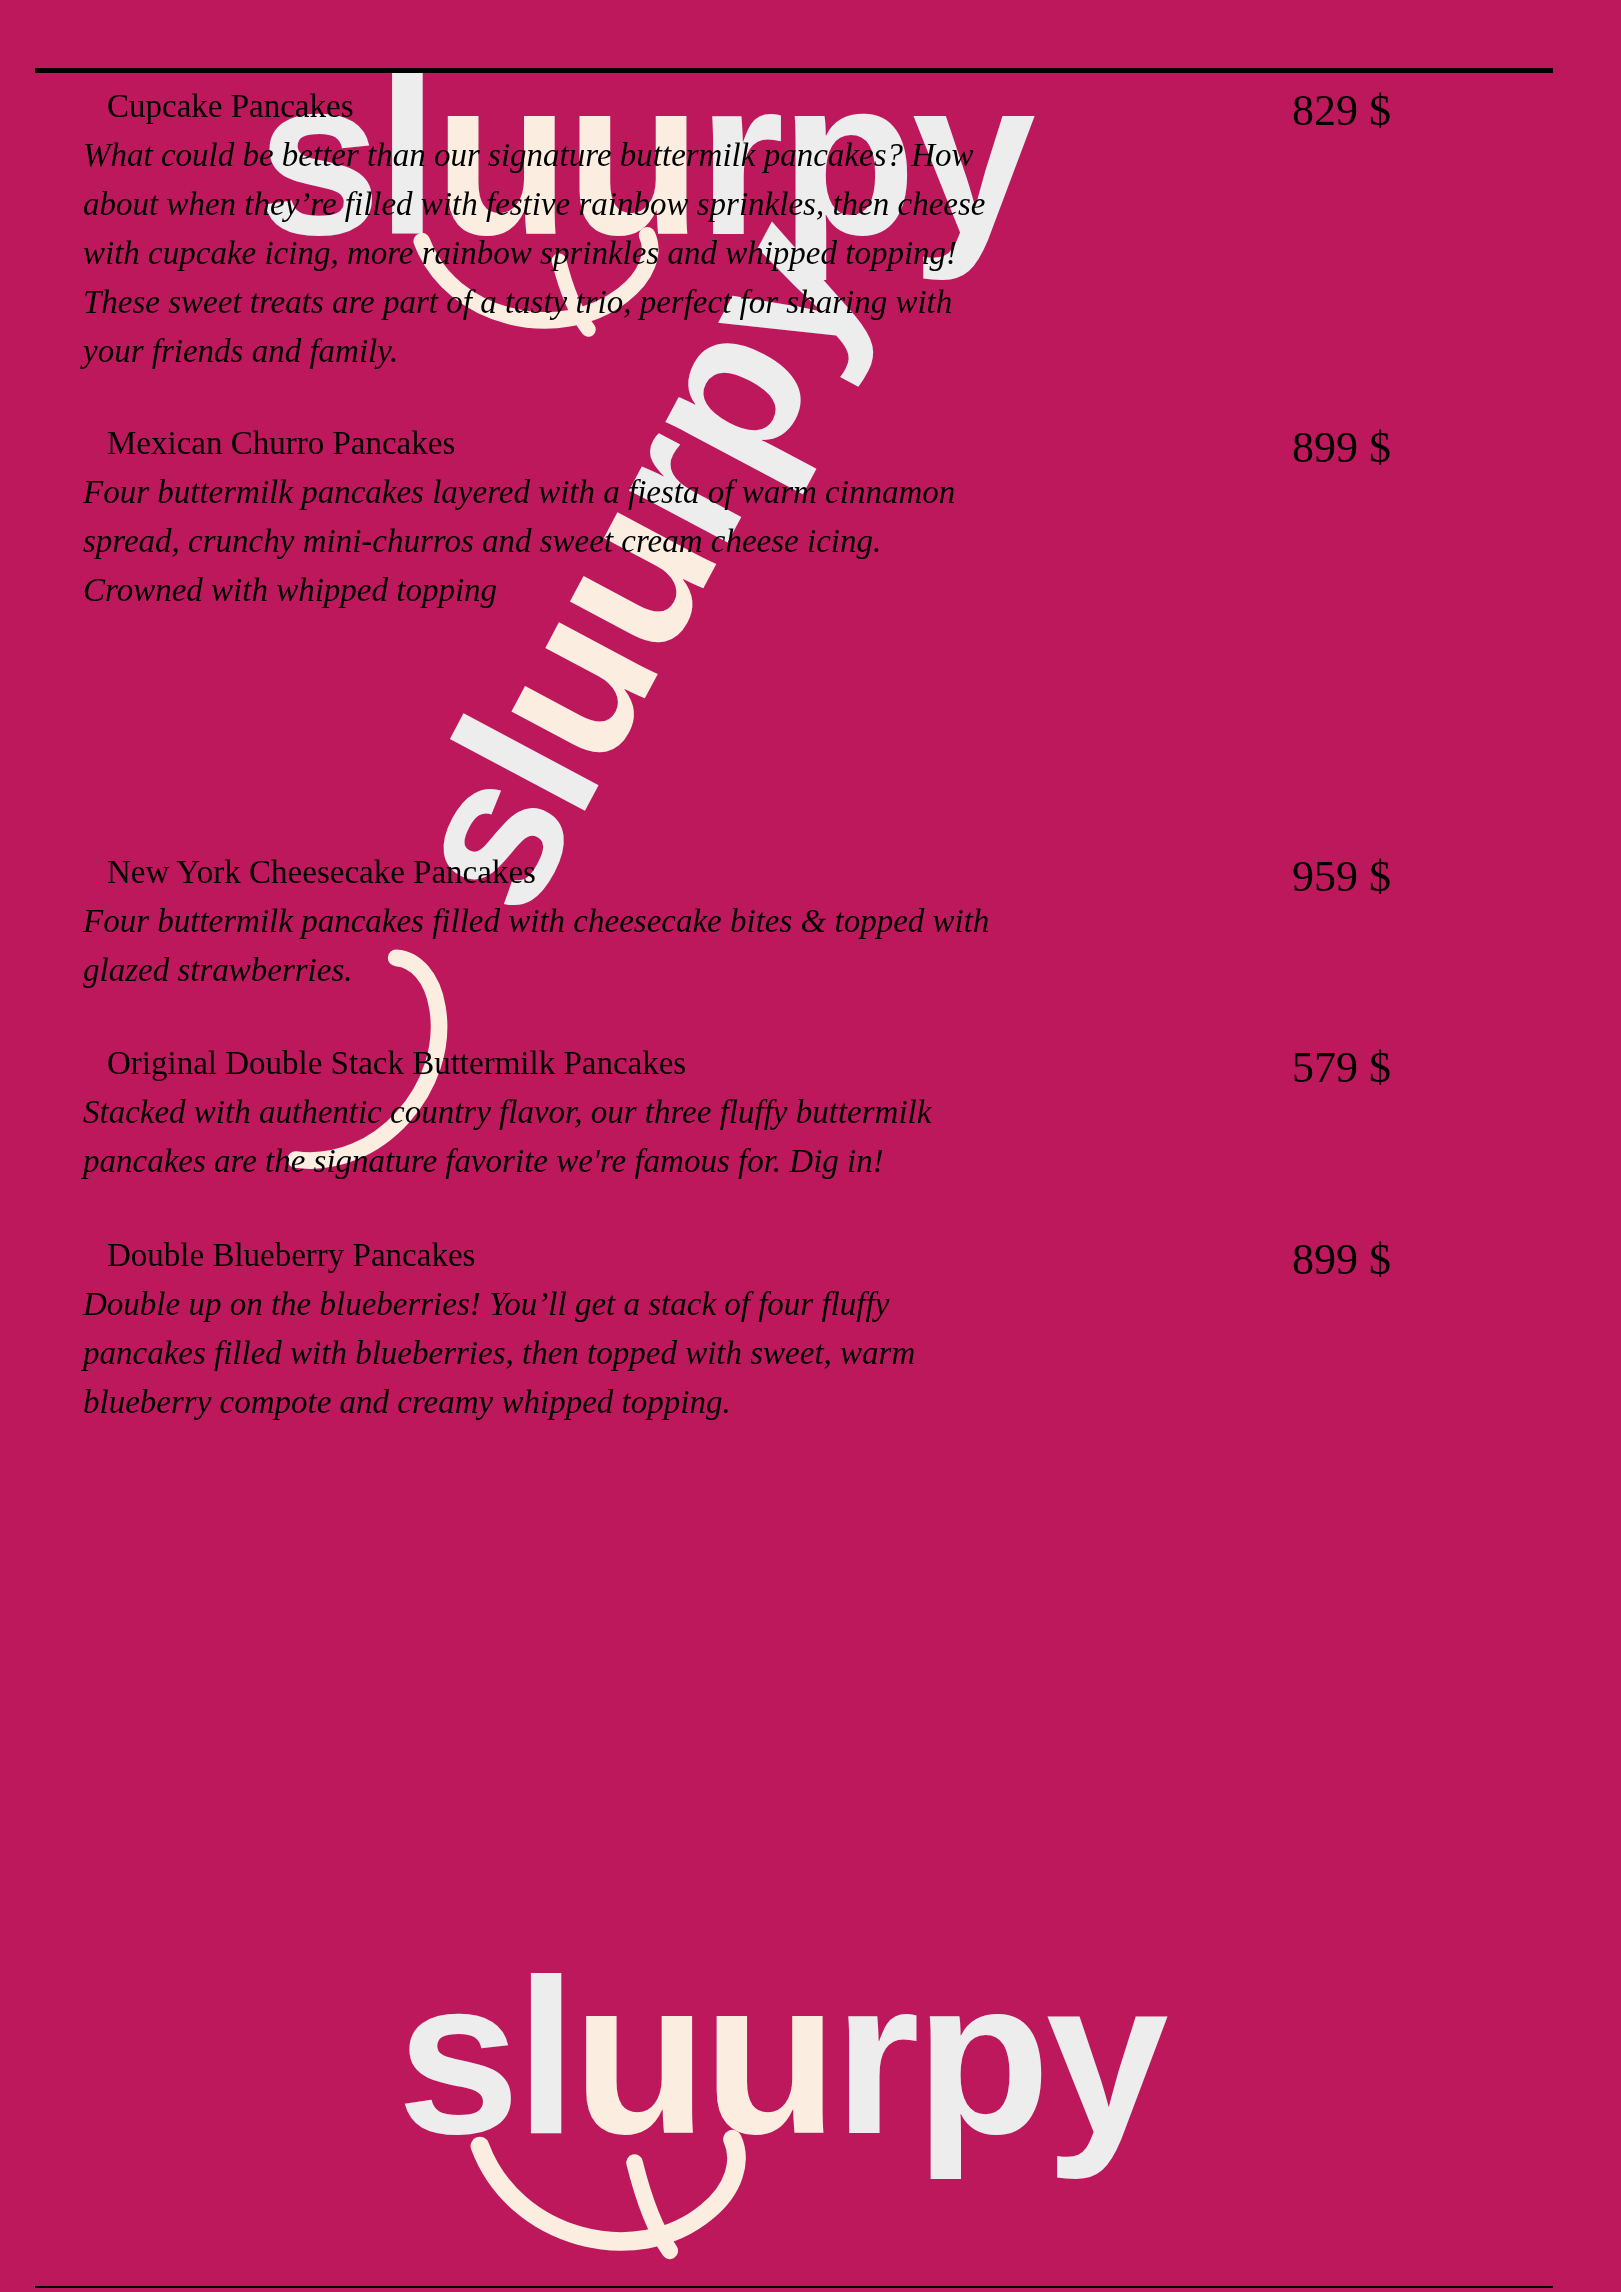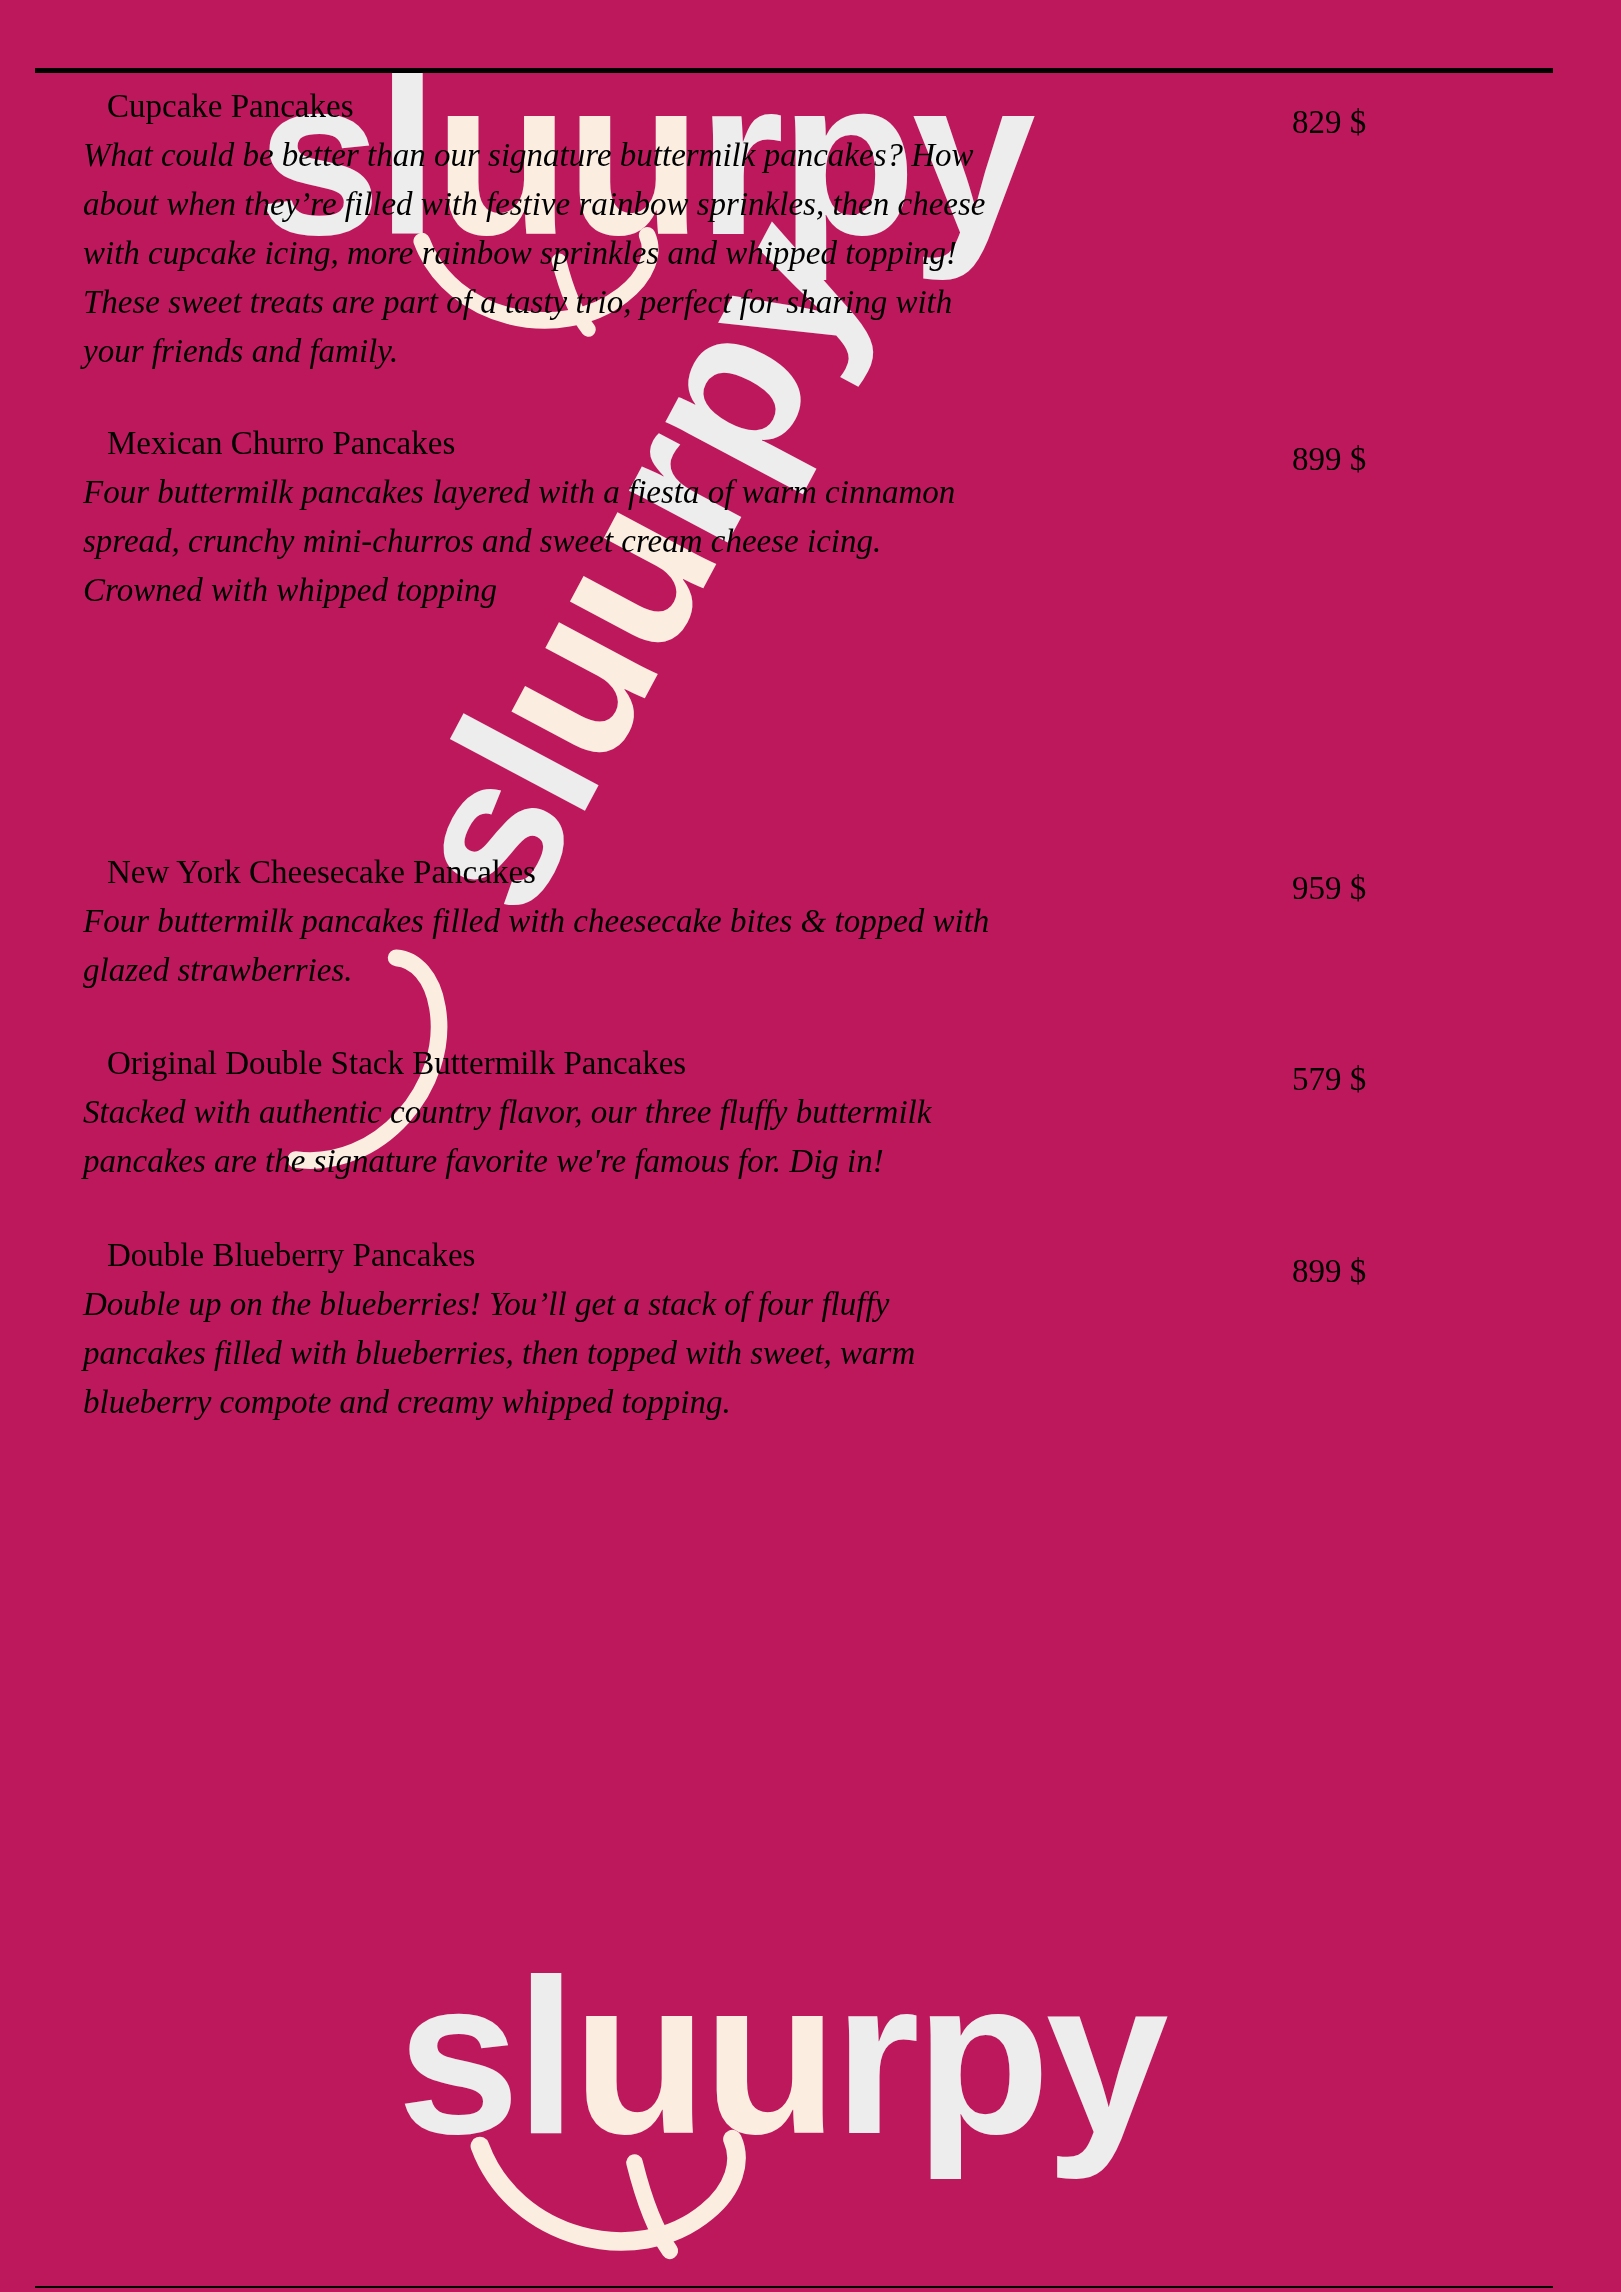--- a/index.html
+++ b/index.html
@@ -96,22 +96,22 @@
     margin-left: 24px;
   }
   .item-name {
     font-size: 33px;
     line-height: 49px;
     white-space: nowrap;
   }
   .item-price {
     position: absolute;
     left: 1209px;
-    top: 16px;
-    font-size: 33px;
+    top: 4px;
+    font-size: 44px;
     line-height: 49px;
     white-space: nowrap;
     text-align: center;
   }
   .item-desc {
     font-size: 33px;
     line-height: 49px;
     max-width: 1157px;
     font-style: italic;
   }

